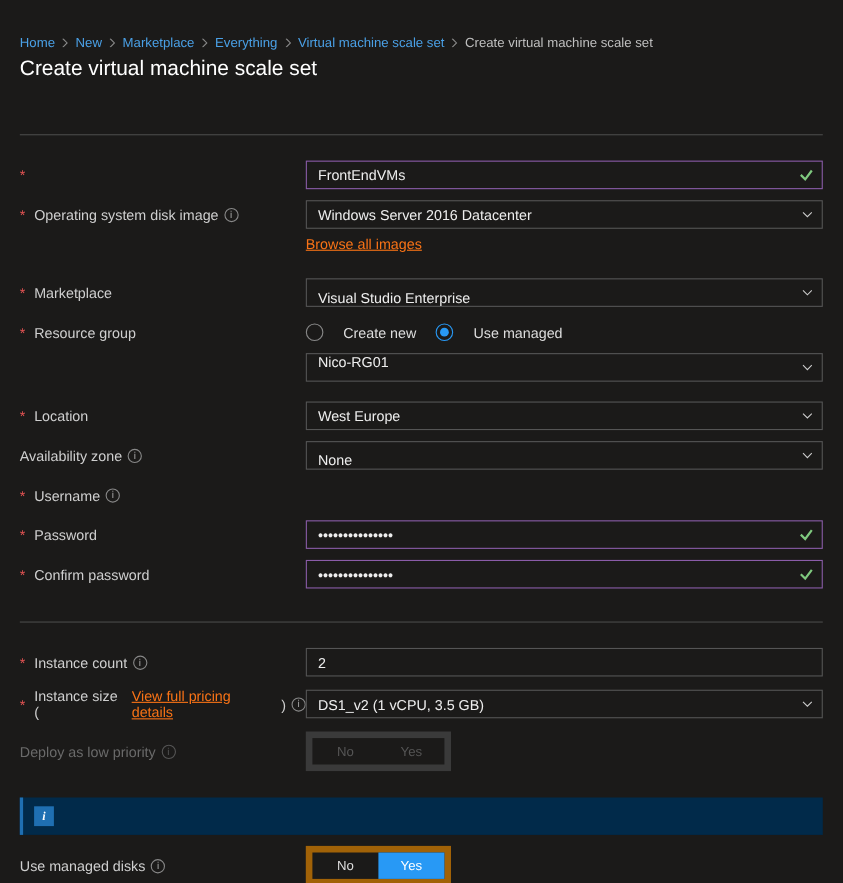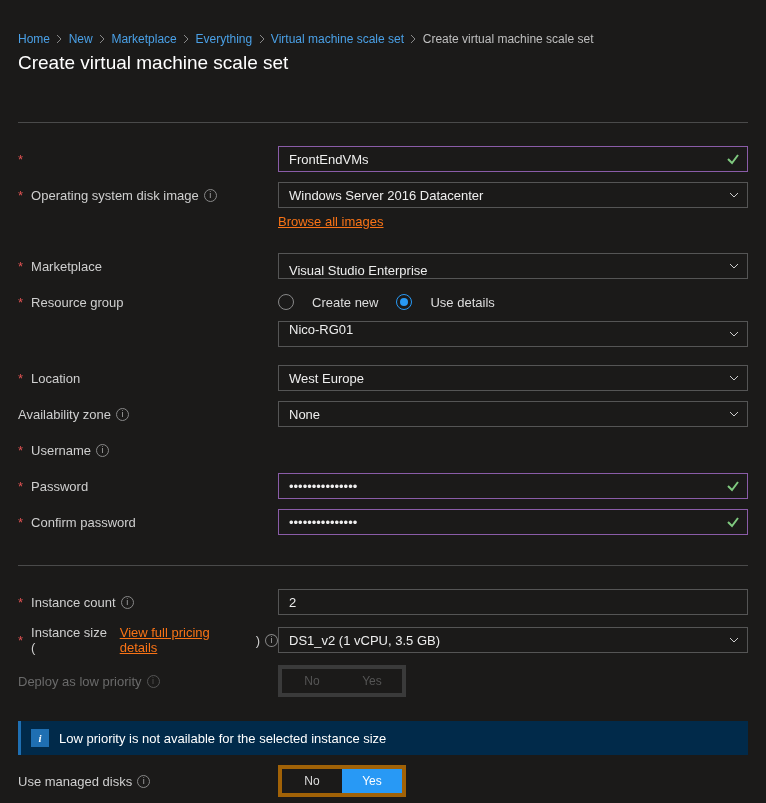--- a/index.html
+++ b/index.html
@@ -116,21 +116,21 @@
     justify-content: center;
   }
   .radio.selected .bullet { border-color: #2899f5; }
   .radio .bullet .dot {
     width: 8px; height: 8px; border-radius: 50%;
     background: #2899f5; display: none;
   }
   .radio.selected .bullet .dot { display: block; }
   .toggle {
     display: inline-flex;
-    border: 4px solid #a16207;
+    border: 6px solid #a16207;
   }
   .toggle .opt {
     width: 60px;
     height: 24px;
     display: inline-flex;
     align-items: center;
     justify-content: center;
     font-size: 12px;
     color: #ddd;
     cursor: pointer;
@@ -272,21 +272,21 @@
     </div>
     <div class="field-col" style="gap:18px">
       <span class="radio">
         <span class="bullet"></span>
         <span>Create new</span>
       </span>
       <span class="radio selected">
         <span class="bullet">
             <span class="dot"></span>
           </span>
-        <span>Use details</span>
+        <span>Use managed</span>
       </span>
     </div>
   </div>
 
   <div class="row" style="margin-top:6px">
     <div class="label-col"></div>
     <div class="field-col">
       <div class="select-wrap">
         <div class="textbox" style="display:flex;">
             <span>Nico-RG01</span>
@@ -319,21 +319,21 @@
     </div>
   </div>
 
   <div class="row">
     <div class="label-col">
       <span>Availability zone</span>
       <span class="info-icon">i</span>
     </div>
     <div class="field-col">
       <div class="select-wrap">
-        <div class="textbox" style="display:flex;align-items:center">
+        <div class="textbox" style="display:flex;align-items:flex-end">
             <span>None</span>
           </div>
         <span class="chev">
             <svg width="12" height="12" viewBox="0 0 12 12">
               <path d="M2 4 L6 8 L10 4" stroke="#ccc" fill="none"></path>
             </svg>
           </span>
       </div>
     </div>
   </div>
@@ -426,21 +426,20 @@
       <div class="toggle disabled">
         <span class="opt">No</span>
         <span class="opt">Yes</span>
       </div>
     </div>
   </div>
 </div>
 
 <div class="info-banner">
   <span class="bicon">i</span>
-  <span>Low priority is not available for the selected instance size</span>
 </div>
 
 <div class="form-area">
   <div class="row" style="">
     <div class="label-col">
       <span>Use managed disks</span>
       <span class="info-icon">i</span>
     </div>
     <div class="field-col">
       <div class="toggle">

